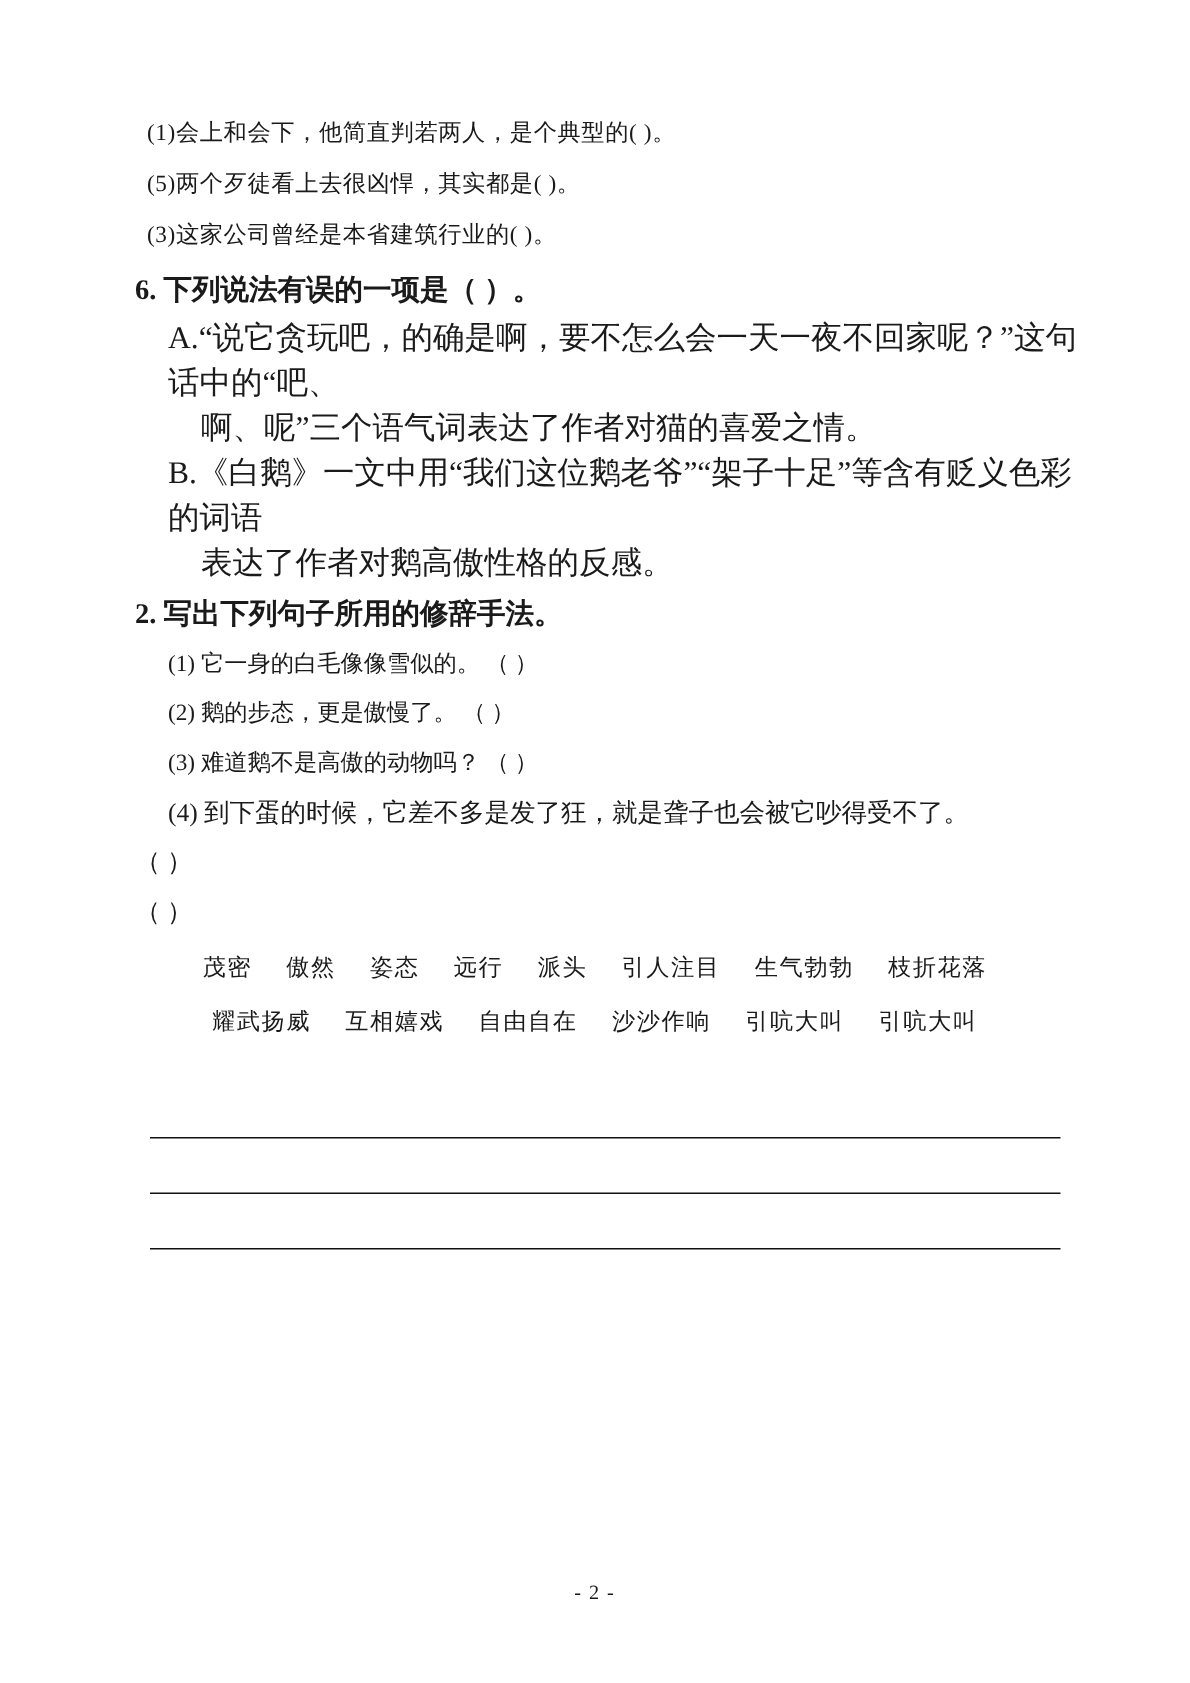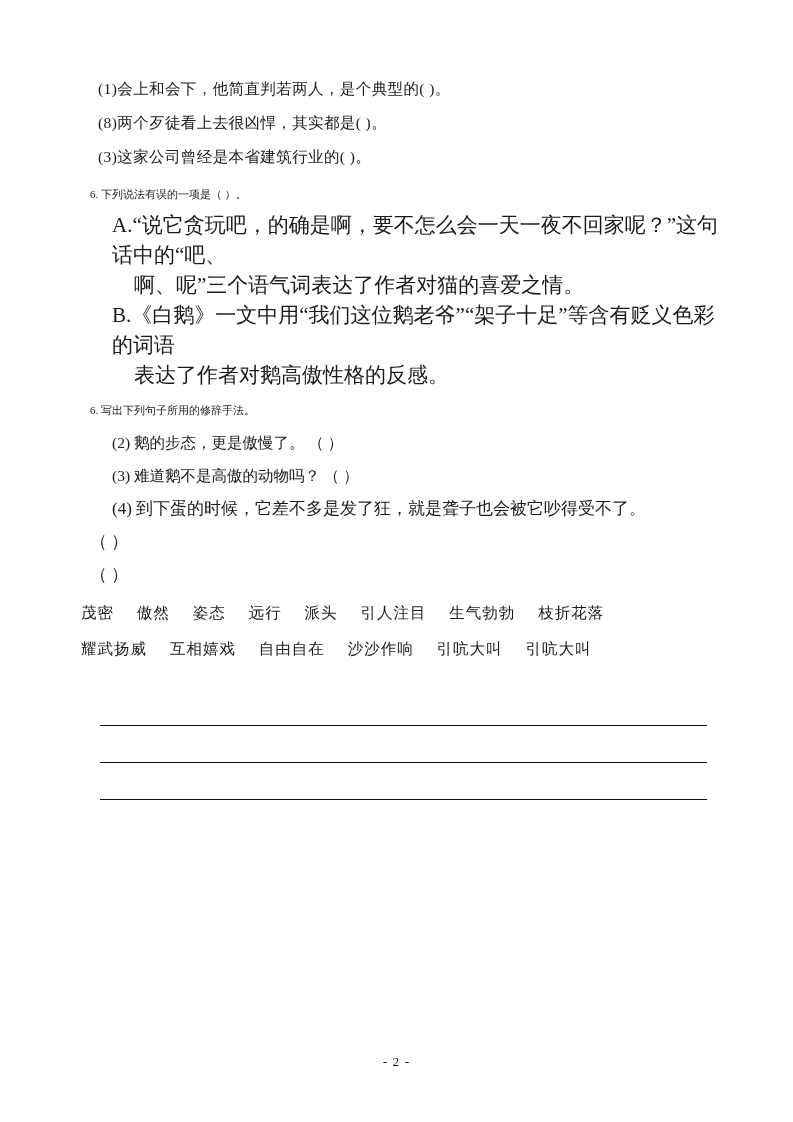--- a/index.html
+++ b/index.html
@@ -23,23 +23,24 @@
     position: relative;
   }
   .line {
     font-size: 15.5px;
     line-height: 34px;
     letter-spacing: 0.4px;
   }
   .indent-1 { padding-left: 26px; }
   .q-block { margin-top: 4px; }
   .q-head {
-    font-size: 11px;
+    font-size: 19px;
     line-height: 32px;
     padding-left: 18px;
+    font-weight: bold;
   }
   .opt {
     font-size: 21px;
     line-height: 30px;
     padding-left: 40px;
     text-indent: 0;
   }
   .opt .cont {
     display: block;
     padding-left: 22px;
@@ -54,20 +55,21 @@
     line-height: 33px;
     padding-left: 40px;
   }
   .brk {
     display: block;
     padding-left: 0px;
   }
   .word-row {
     font-size: 15.5px;
     line-height: 36px;
+    text-align: center;
     letter-spacing: 1px;
   }
   .word-row span { margin: 0 9px; }
   .answer-lines {
     margin-top: 22px;
     padding-left: 28px;
     padding-right: 14px;
   }
   .answer-line {
     border-bottom: 1.3px solid #111;
@@ -83,42 +85,43 @@
     letter-spacing: 1px;
   }
 </style>
 </head>
 <body>
 
 <div class="page">
 
   <div>
     <div class="line indent-1">(1)会上和会下，他简直判若两人，是个典型的(            )。</div>
-    <div class="line indent-1">(8)两个歹徒看上去很凶悍，其实都是(            )。</div>
+    <div class="line indent-1">(5)两个歹徒看上去很凶悍，其实都是(            )。</div>
     <div class="line indent-1">(3)这家公司曾经是本省建筑行业的(            )。</div>
   </div>
 
   <div class="q-block">
     <div class="q-head">6. 下列说法有误的一项是（        ）。</div>
 
     <div class="opt">
       <span>A.</span><span>“说它贪玩吧，的确是啊，要不怎么会一天一夜不回家呢？”这句话中的“吧、</span>
       <span class="cont">啊、呢”三个语气词表达了作者对猫的喜爱之情。</span>
     </div>
 
     <div class="opt">
       <span>B.</span><span>《白鹅》一文中用“我们这位鹅老爷”“架子十足”等含有贬义色彩的词语</span>
       <span class="cont">表达了作者对鹅高傲性格的反感。</span>
     </div>
 
   </div>
 
   <div class="q-block">
-    <div class="q-head">6. 写出下列句子所用的修辞手法。</div>
+    <div class="q-head">2. 写出下列句子所用的修辞手法。</div>
 
+    <div class="sub">(1) 它一身的白毛像像雪似的。 （        ）</div>
     <div class="sub">(2) 鹅的步态，更是傲慢了。 （        ）</div>
     <div class="sub">(3) 难道鹅不是高傲的动物吗？ （        ）</div>
 
     <div class="sub-wrap">
       <span>(4) 到下蛋的时候，它差不多是发了狂，就是聋子也会被它吵得受不了。</span>
       <span class="brk" style="margin-left:-22px">（        ）</span>
     </div>
 
     <div class="sub-wrap">
       <span class="brk" style="margin-left:-22px">（        ）</span>

